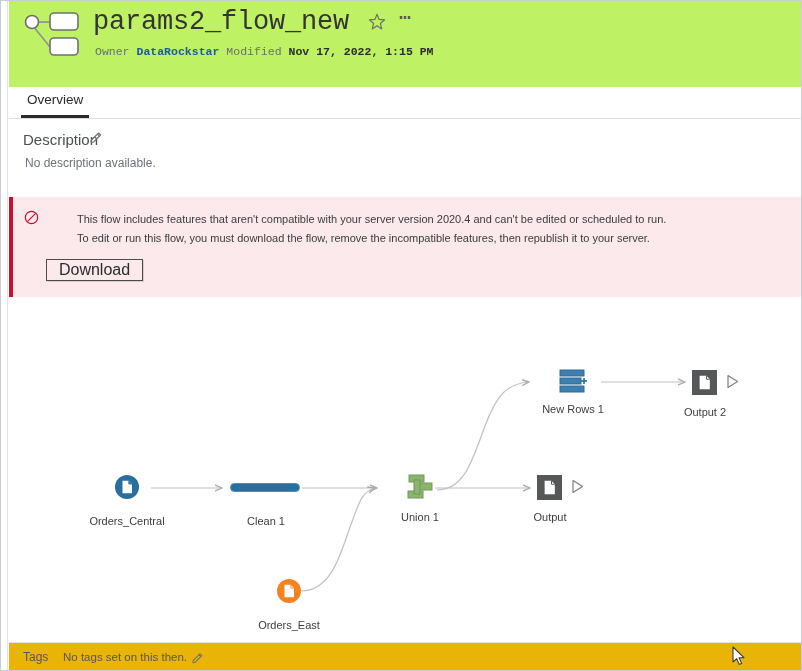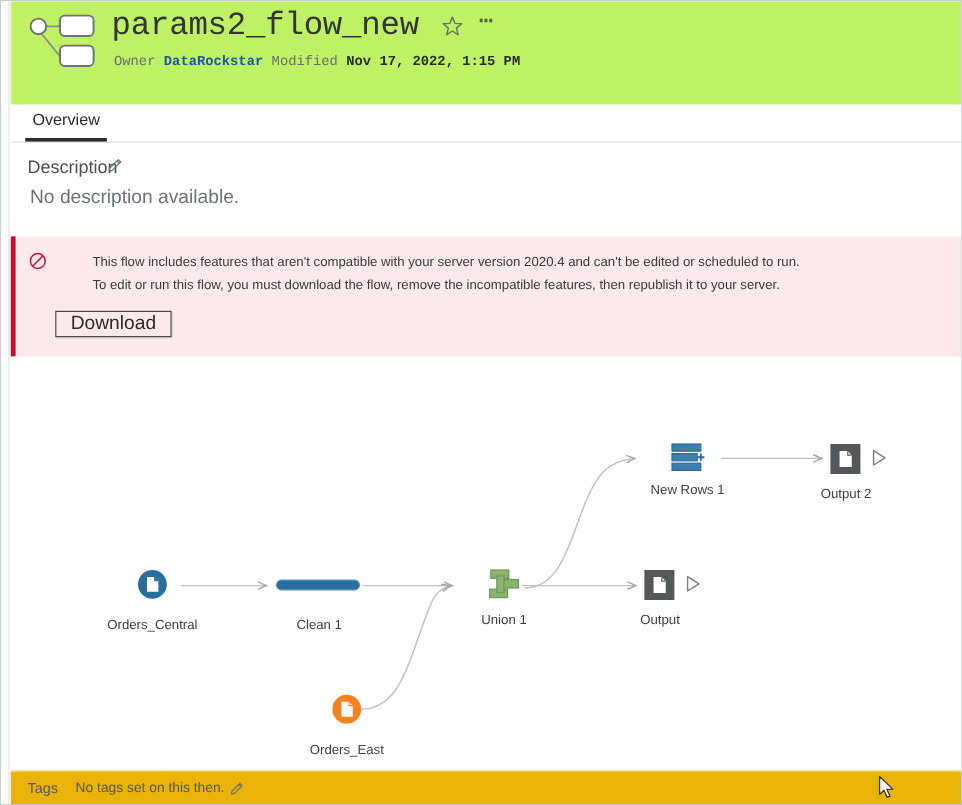--- a/index.html
+++ b/index.html
@@ -65,21 +65,21 @@
   }
 
   
   .desc-label {
     position: absolute; left: 22px; top: 130px;
     font-size: 15px; color: #4b4f54;
   }
   .desc-pencil { position: absolute; left: 88px; top: 130px; width: 14px; height: 14px; cursor: pointer; }
   .desc-value {
     position: absolute; left: 24px; top: 155px;
-    font-size: 16px; color: #6d7278; text-align: center;
+    font-size: 12px; color: #6d7278; text-align: center;
   }
 
   
   .banner {
     position: absolute; left: 8px; top: 196px; width: 794px; height: 100px;
     background: #fbe9ec;
     border-left: 4px solid #c8102e;
   }
   .banner-icon {
     position: absolute; left: 11px; top: 13px; width: 15px; height: 15px;

